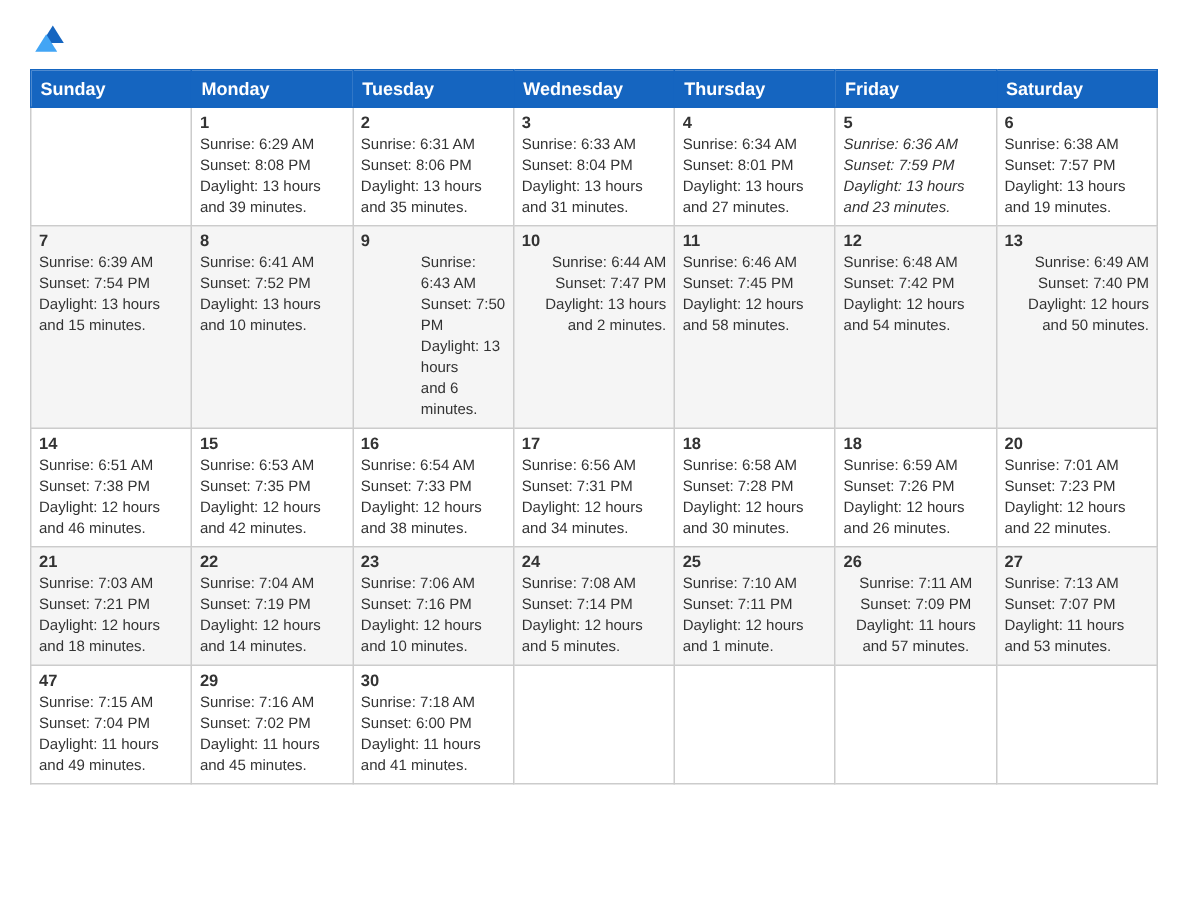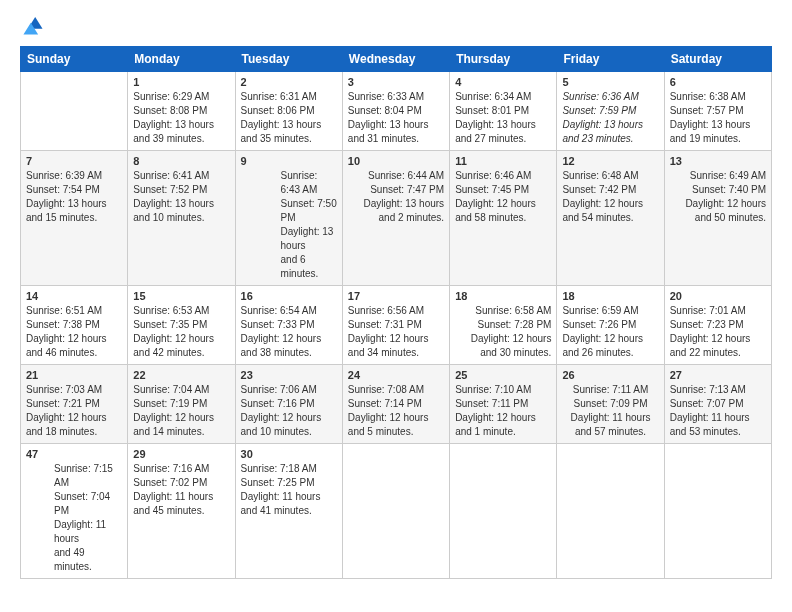--- a/index.html
+++ b/index.html
@@ -247,21 +247,21 @@
           </td>
           <td>
             <span class="day-num">17</span>
             <div class="cell-text" style="white-space: pre-line;">Sunrise: 6:56 AM
 Sunset: 7:31 PM
 Daylight: 12 hours
 and 34 minutes.</div>
           </td>
           <td>
             <span class="day-num">18</span>
-            <div class="cell-text" style="white-space: pre-line; text-align: right;">Sunrise: 6:58 AM
+            <div class="cell-text" style="white-space: pre-line;">Sunrise: 6:58 AM
 Sunset: 7:28 PM
 Daylight: 12 hours
 and 30 minutes.</div>
           </td>
           <td>
             <span class="day-num">18</span>
             <div class="cell-text" style="white-space: pre-line;">Sunrise: 6:59 AM
 Sunset: 7:26 PM
 Daylight: 12 hours
 and 26 minutes.</div>
@@ -321,36 +321,36 @@
             <span class="day-num">27</span>
             <div class="cell-text" style="white-space: pre-line;">Sunrise: 7:13 AM
 Sunset: 7:07 PM
 Daylight: 11 hours
 and 53 minutes.</div>
           </td>
         </tr>
         <tr>
           <td>
             <span class="day-num">47</span>
-            <div class="cell-text" style="white-space: pre-line; margin-left: 28px;">Sunrise: 7:15 AM
+            <div class="cell-text" style="white-space: pre-line;">Sunrise: 7:15 AM
 Sunset: 7:04 PM
 Daylight: 11 hours
 and 49 minutes.</div>
           </td>
           <td>
             <span class="day-num">29</span>
             <div class="cell-text" style="white-space: pre-line;">Sunrise: 7:16 AM
 Sunset: 7:02 PM
 Daylight: 11 hours
 and 45 minutes.</div>
           </td>
           <td>
             <span class="day-num">30</span>
             <div class="cell-text" style="white-space: pre-line;">Sunrise: 7:18 AM
-Sunset: 7:25 PM
+Sunset: 6:00 PM
 Daylight: 11 hours
 and 41 minutes.</div>
           </td>
           <td></td>
           <td></td>
           <td></td>
           <td></td>
         </tr>
       </tbody>
   </table>

